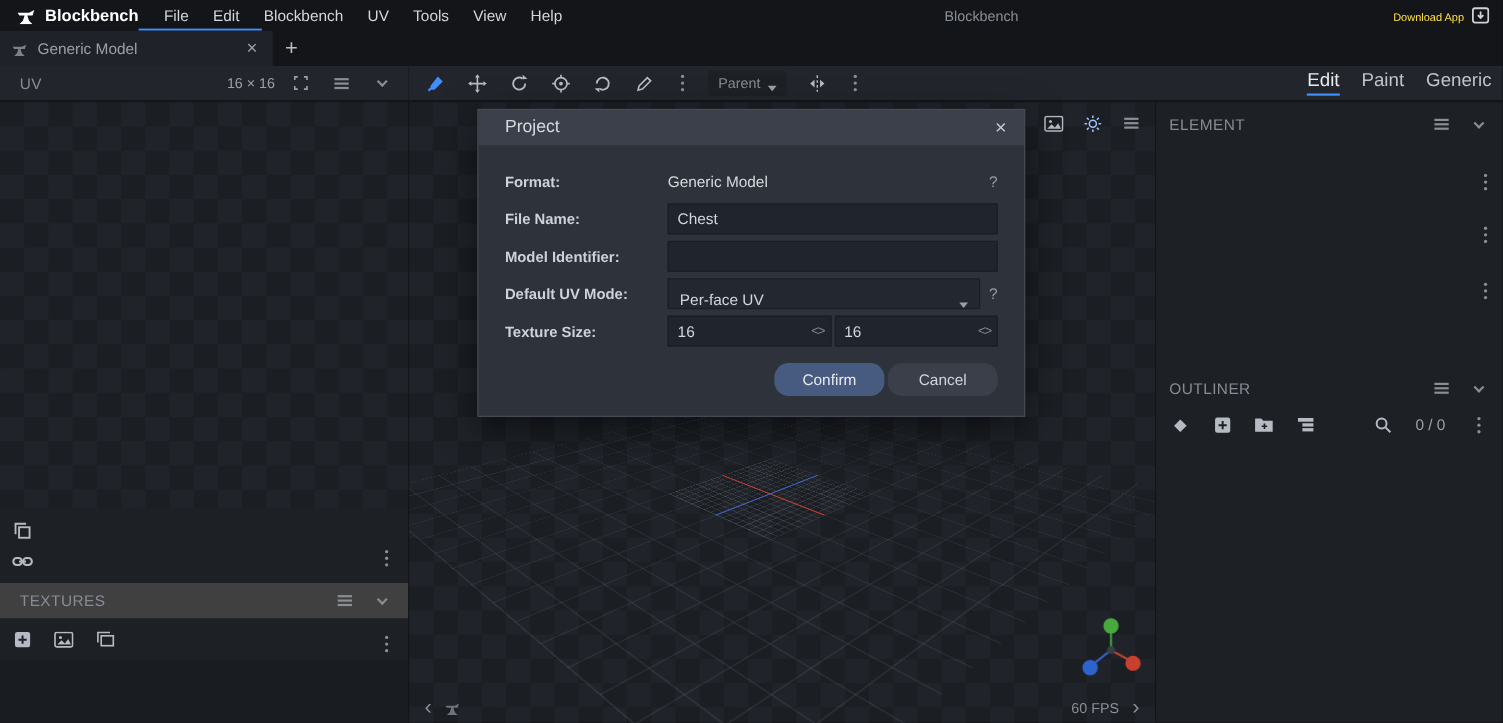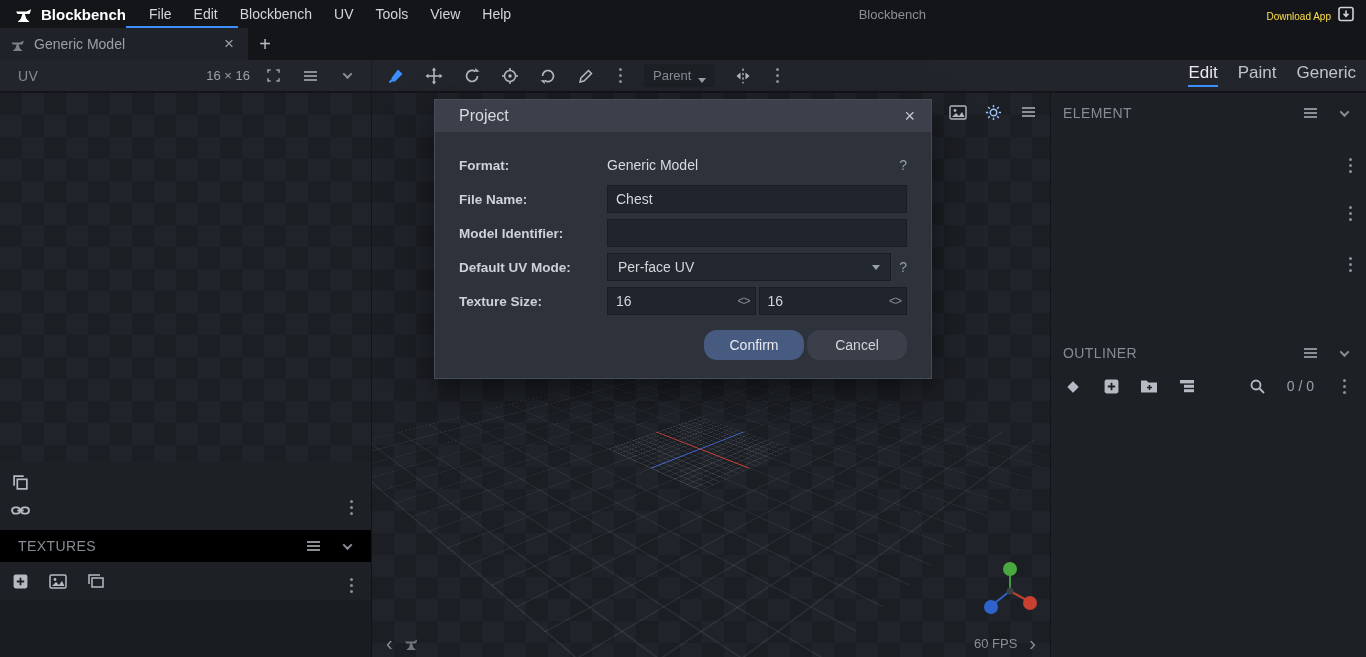--- a/index.html
+++ b/index.html
@@ -75,21 +75,21 @@
 
   
   .content { position:absolute; left:0; top:93px; width:1366px; height:564px; display:flex; }
 
   .left-panel { width:372px; height:100%; background:#1d2025; display:flex;
                 flex-direction:column; border-right:1px solid #121418; }
   .uv-canvas { height:369px; }
   .uv-extra { height:68px; position:relative; padding:8px 6px; display:flex;
               flex-direction:column; gap:4px; }
   .uv-extra .kebab-spot { position:absolute; right:6px; bottom:10px; }
-  .panel-header { height:32px; background:#000000; display:flex; align-items:center;
+  .panel-header { height:32px; background:#404040; display:flex; align-items:center;
                   padding:0 10px 0 18px; gap:9px; }
   .panel-header .right-icons { margin-left:auto; display:flex; align-items:center; gap:6px; }
   .textures-toolbar { height:38px; display:flex; align-items:center; gap:10px;
                       padding:0 6px; position:relative; }
   .textures-toolbar .kebab-spot { position:absolute; right:6px; top:10px; }
   .left-rest { flex:1; background:#191c20; }
 
   .viewport { position:relative; width:678px; height:100%; overflow:hidden; }
   .plane { position:absolute; left:328px; top:356px; width:520px; height:520px;
            margin:-260px 0 0 -260px;
@@ -138,21 +138,21 @@
   .dialog-body { padding:16px 0 18px; }
   .drow { display:flex; align-items:center; height:34px; padding:0 24px; }
   .dlabel { width:148px; flex:none; font-size:13.5px; font-weight:bold; color:#ced2d8; }
   .dfield { flex:1; display:flex; align-items:center; min-width:0; }
   .dvalue { font-size:14px; color:#d7dade; }
   .dhelp { margin-left:auto; color:#979da7; font-size:14px; cursor:pointer; }
   .dinput { flex:1; height:28px; background:#20242c; border:1px solid #1a1d24;
             color:#d2d5da; font-size:14px; padding:0 8px; outline:none; min-width:0;
             font-family:"Liberation Sans","DejaVu Sans",sans-serif; }
   .dselect { flex:1; height:28px; background:#23272f; border:1px solid #1a1d24;
-             display:flex; align-items:center; padding:0 10px; cursor:pointer; }
+             display:flex; align-items:flex-end; padding:0 10px; cursor:pointer; }
   .dselect .sel-text { flex:1; font-size:14px; color:#d2d5da; }
   .dselect-help { margin-left:8px; color:#979da7; font-size:14px; cursor:pointer; }
   .num-wrap { position:relative; flex:1; display:flex; min-width:0; }
   .num-wrap + .num-wrap { margin-left:3px; }
   .stepper { position:absolute; right:6px; top:50%; transform:translateY(-50%);
              color:#868c96; font-size:12px; letter-spacing:-1px; cursor:pointer; }
   .dialog-buttons { display:flex; justify-content:flex-end; gap:3px; padding:12px 24px 0; }
   .btn { height:30px; width:100px; display:flex; align-items:center; justify-content:center;
          font-size:14px; cursor:pointer; border-radius:13px; }
   .btn-confirm { background:#475b80; color:#e8eaee; }

